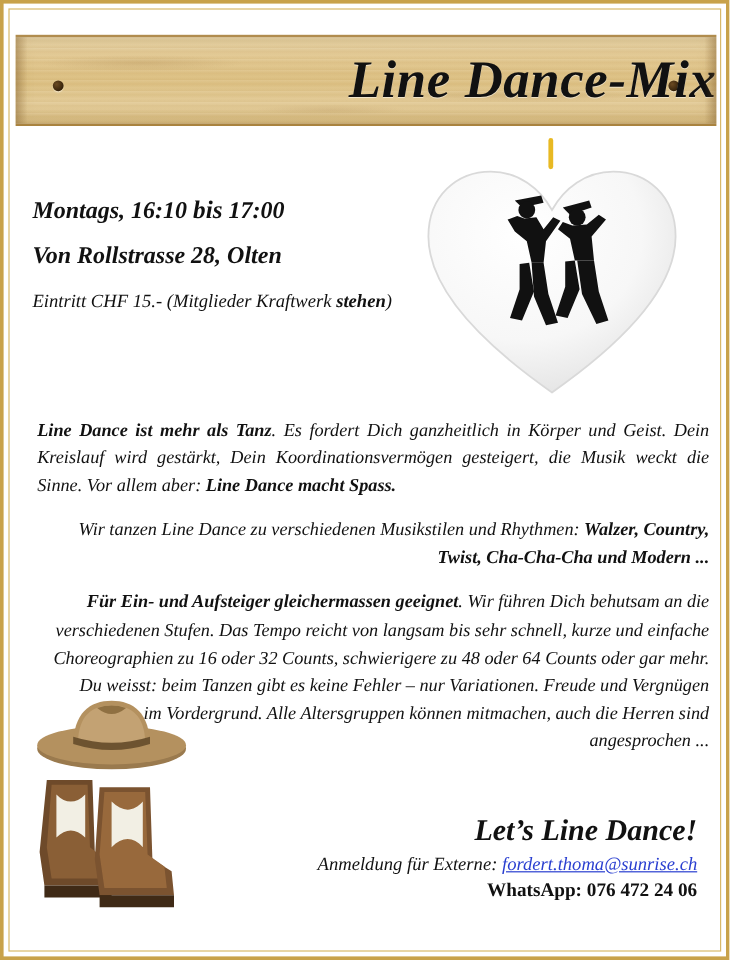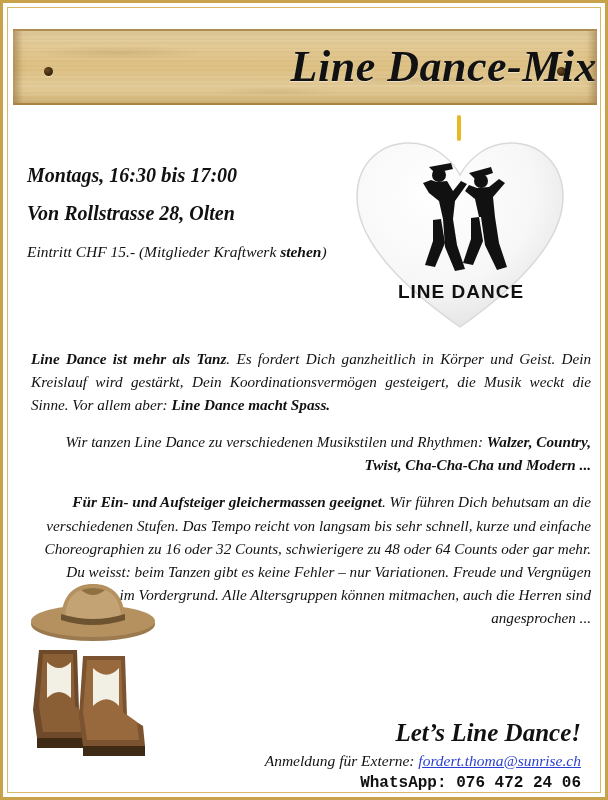--- a/index.html
+++ b/index.html
@@ -201,36 +201,34 @@
     width: 420px;
     text-align: right;
     font-family: "Liberation Serif", serif;
     color: #111;
   }
   .footer .lets {
     font-style: italic;
     font-weight: bold;
     font-size: 25px;
     margin-bottom: 5px;
-    margin-top: 40px;
   }
   .footer .anmeldung {
     font-style: italic;
     font-size: 15.5px;
     margin-bottom: 4px;
   }
   .footer .anmeldung a {
     color: #2a3fd0;
     text-decoration: underline;
   }
   .footer .whatsapp {
     font-weight: bold;
     font-size: 16px;
     font-style: normal;
-    font-family: Liberation Mono, monospace;
   }
 </style>
 </head>
 <body>
 
 <div class="page">
   <div class="page-inner"></div>
 
   <div class="banner">
     <div class="banner-grain"></div>
@@ -264,27 +262,26 @@
       <g fill="#111111">
 
         <path d="M74 16 L96 10 L98 16 L80 22 Z"></path>
         <circle cx="86" cy="24" r="7"></circle>
         <path d="M82 31 L94 30 L104 22 L110 26 L98 40 L100 60 L84 60 L80 42 L70 34 L74 28 Z"></path>
         <path d="M86 60 L100 60 L104 86 L112 110 L102 113 L90 88 Z"></path>
         <path d="M84 60 L88 84 L78 108 L68 106 L76 82 L76 61 Z"></path>
       </g>
     </svg>
 
-    <div class="heart-label">LINE DANCE</div>
   </div>
 
   <div class="info">
     <div class="info-line">
       <span>Montags,</span>
-      <span>16:30</span>
+      <span>16:10</span>
       <span class="small">bis</span>
       <span>17:00</span>
     </div>
     <div class="info-line">Von Rollstrasse 28, Olten</div>
     <div class="price-line">
       <span>Eintritt CHF 15.- (Mitglieder Kraftwerk </span><b>stehen</b><span>)</span>
     </div>
   </div>
 
   <div class="body-text">

